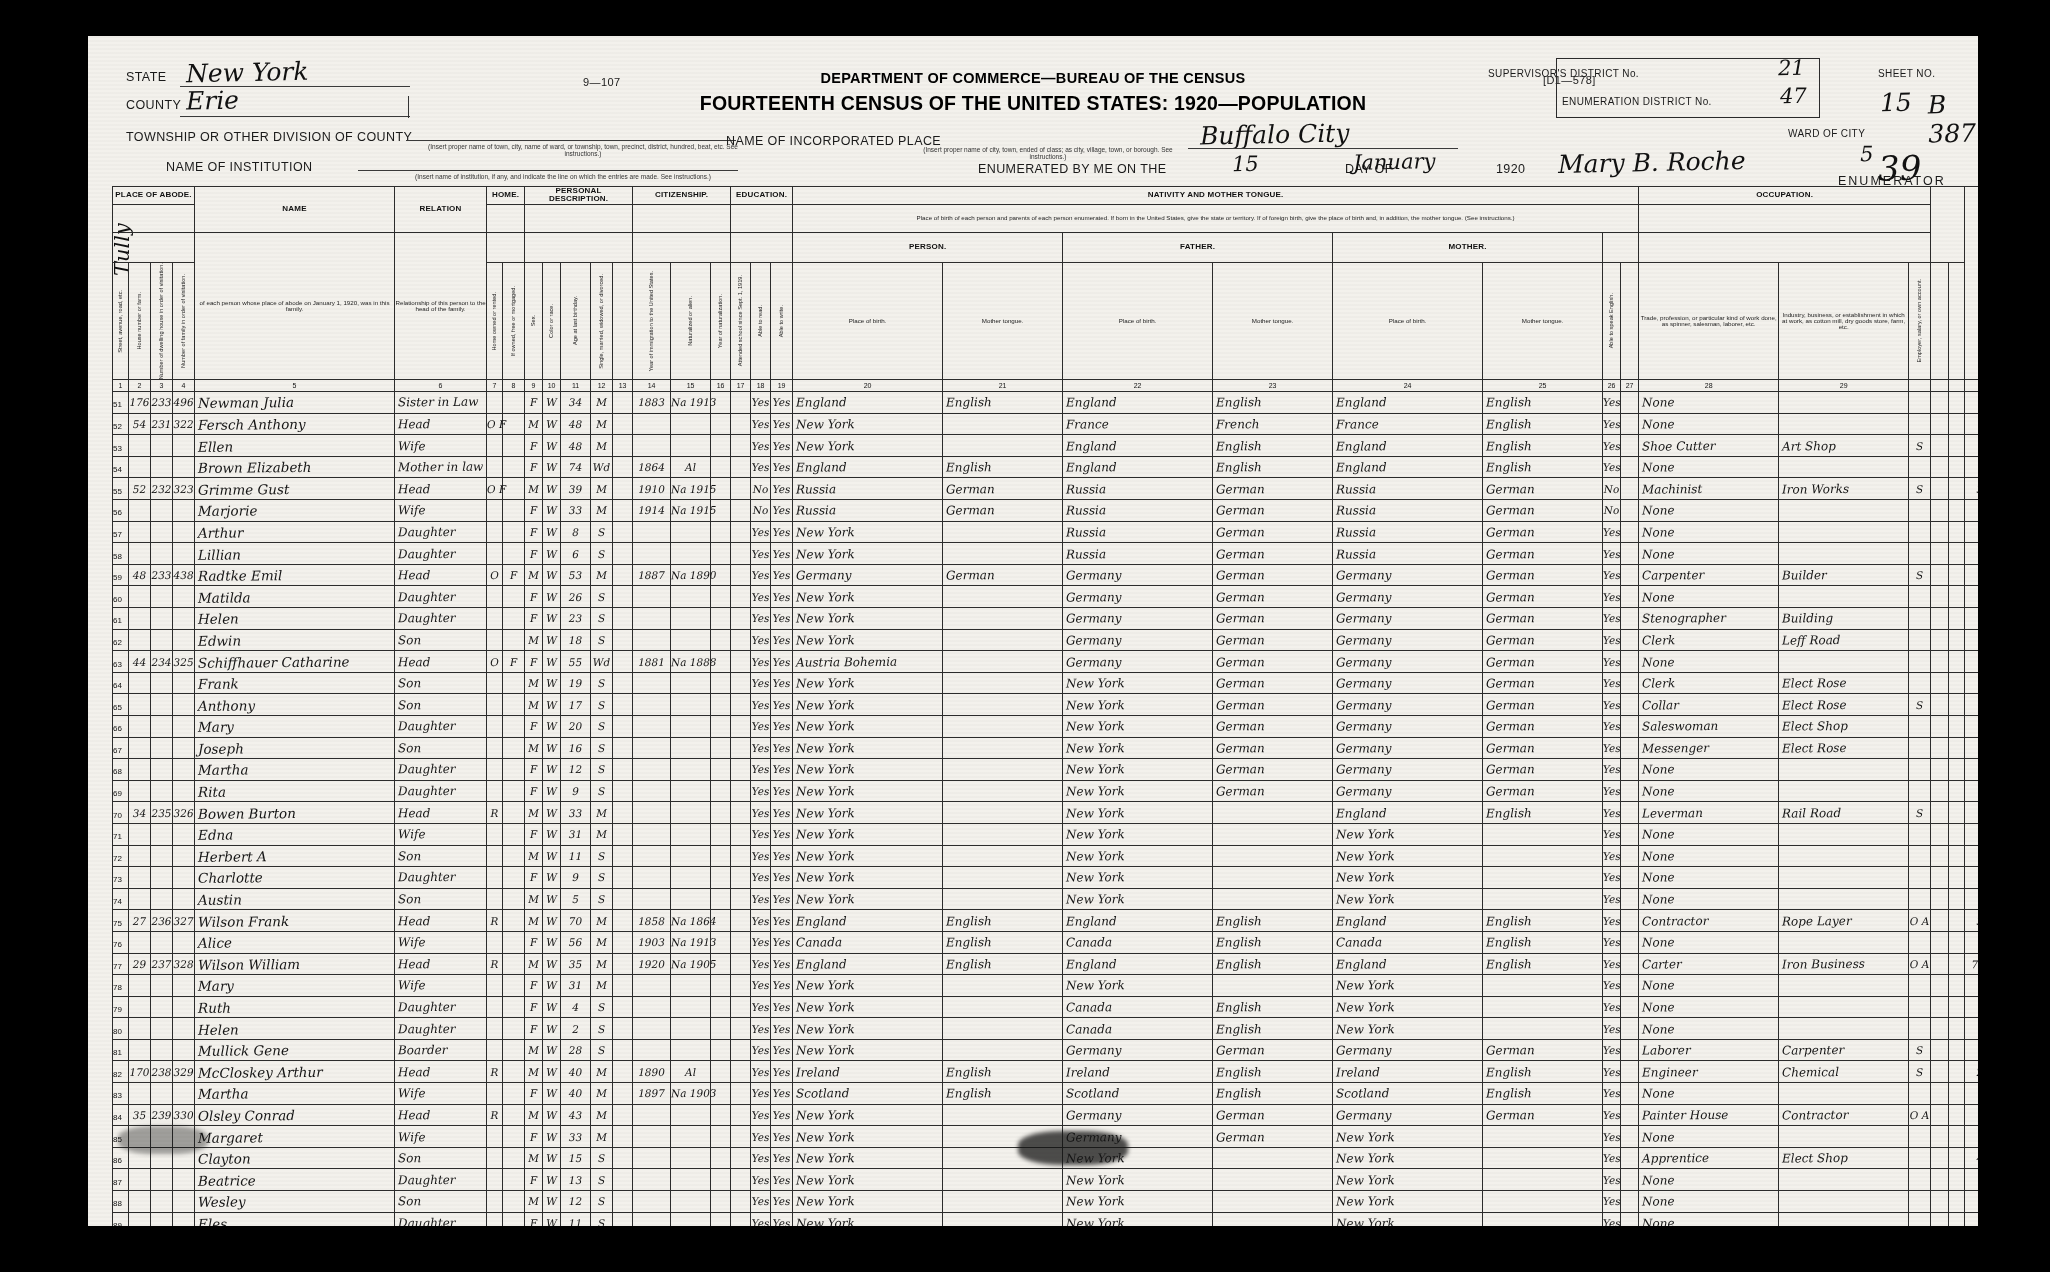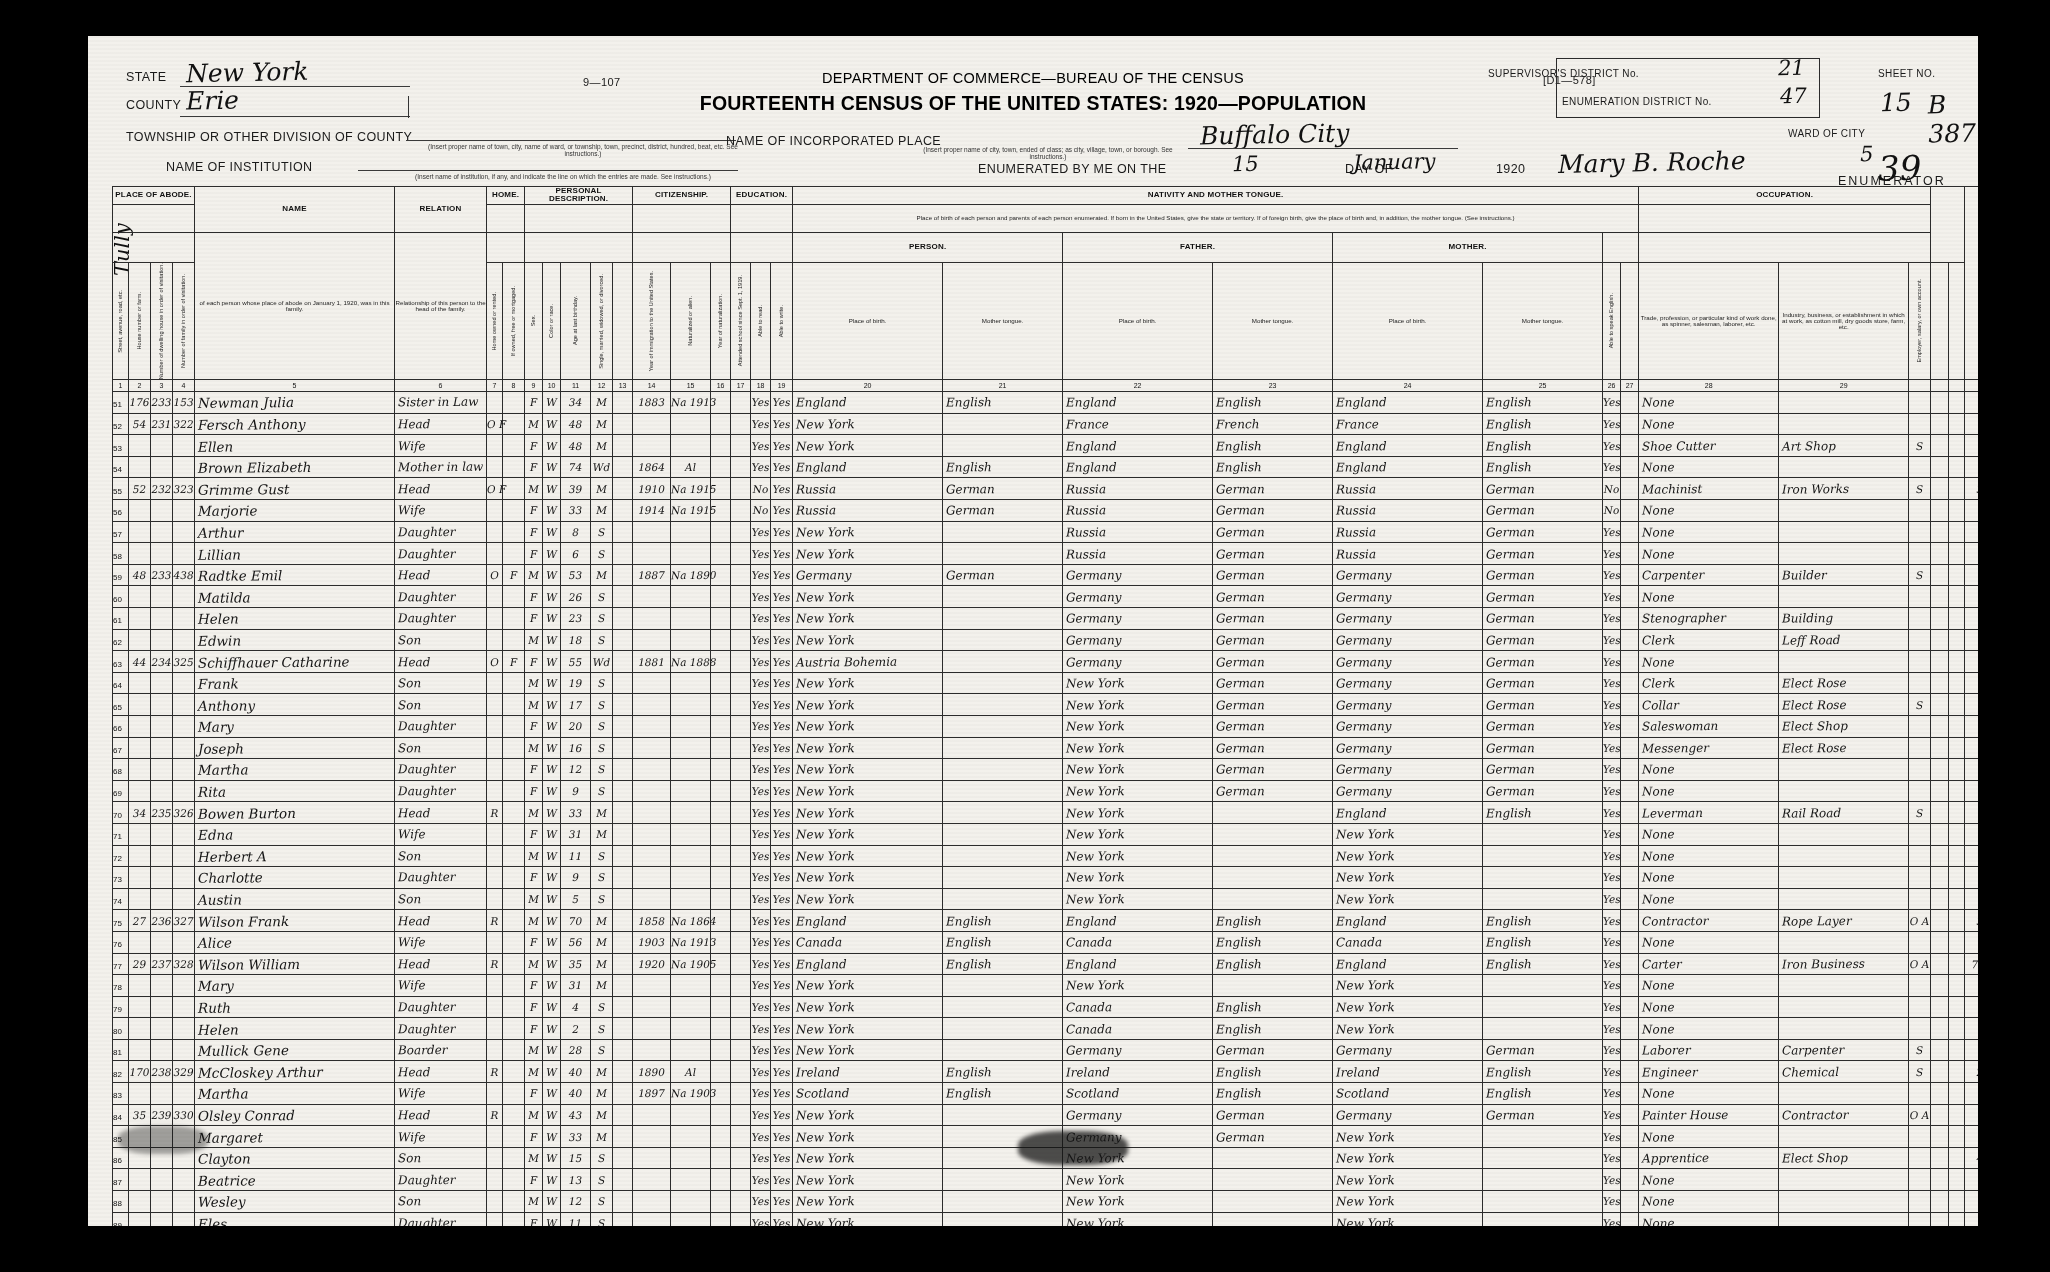--- a/index.html
+++ b/index.html
@@ -9,21 +9,21 @@
          box-shadow:0 0 0 1px #555;}
   .sheet:before{content:"";position:absolute;inset:0;background:
      repeating-linear-gradient(0deg, rgba(0,0,0,0.018) 0 2px, rgba(0,0,0,0) 2px 4px);pointer-events:none;}
   
   .hdr{position:absolute;left:0;top:0;width:100%;height:148px;}
   .lbl{position:absolute;font-size:12.5px;letter-spacing:.4px;color:#1a1a1a;font-family:"Liberation Sans",sans-serif;}
   .ink{position:absolute;font-family:"DejaVu Serif",serif;font-style:italic;color:#111;
        font-size:21px;transform:rotate(-1.2deg);}
   .ink.lg{font-size:25px;}
   .center{position:absolute;text-align:center;width:100%;}
-  .t1{font-size:14.5px;font-weight:normal;letter-spacing:.3px;font-family:"Liberation Sans",sans-serif;}
+  .t1{font-size:14.5px;font-weight:bold;letter-spacing:.3px;font-family:"Liberation Sans",sans-serif;}
   .t2{font-size:19.5px;font-weight:bold;letter-spacing:.2px;font-family:"Liberation Sans",sans-serif;}
   .rule{position:absolute;border-bottom:1px solid #3a3a3a;height:0;}
   .box{position:absolute;border:1px solid #2b2b2b;}
   .tiny{font-size:6.5px;color:#333;font-family:"Liberation Sans",sans-serif;letter-spacing:0;}
   
   .tblwrap{position:absolute;left:24px;top:150px;width:1842px;height:1000px;}
   table.census{border-collapse:collapse;width:100%;height:100%;table-layout:fixed;}
   table.census td,table.census th{border:1px solid #2c2c2c;padding:0;vertical-align:middle;}
   .colhead{font-family:"Liberation Sans",sans-serif;font-size:8px;font-weight:bold;text-align:center;
            line-height:1.05;color:#111;letter-spacing:.2px;}
@@ -288,21 +288,21 @@
         <tbody id="rows-body">
             <tr class="datarow">
               <td><span class="ln">51</span></td>
               <td>
                 <span class="hw c xs">176</span>
               </td>
               <td>
                 <span class="hw c xs">233</span>
               </td>
               <td>
-                <span class="hw c xs">153</span>
+                <span class="hw c xs">496</span>
               </td>
               <td>
                 <span class="hw">Newman Julia</span>
               </td>
               <td>
                 <span class="hw s">Sister in Law</span>
               </td>
               <td></td>
               <td></td>
               <td>

